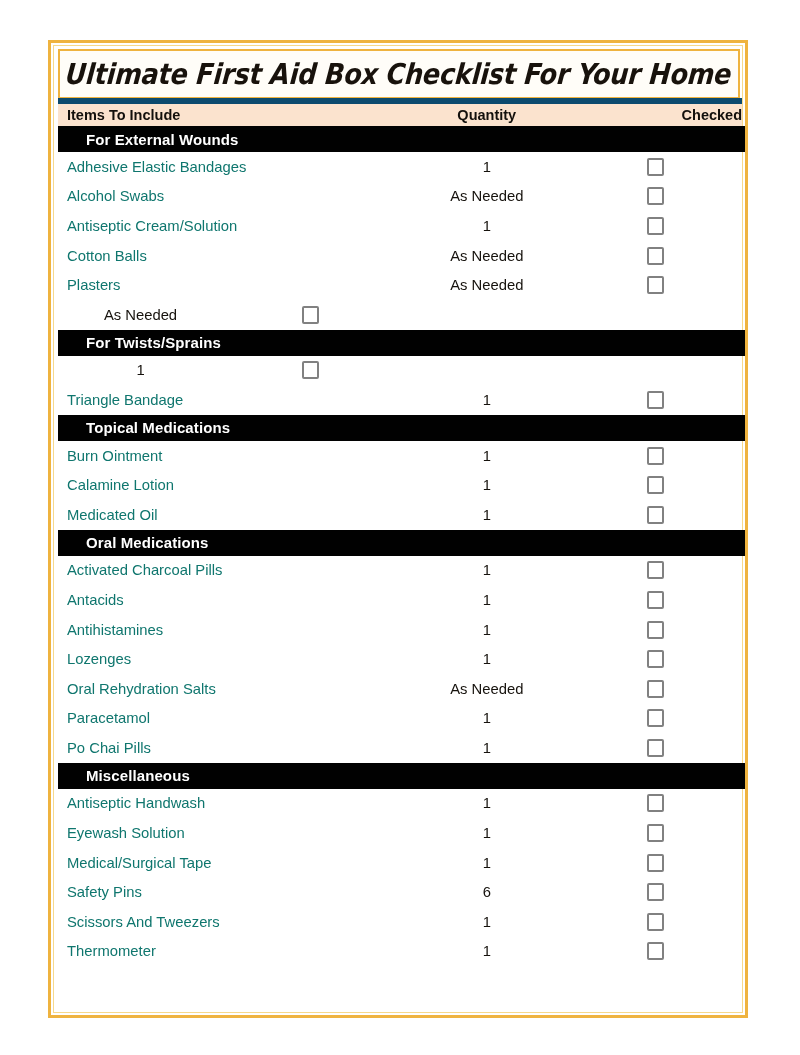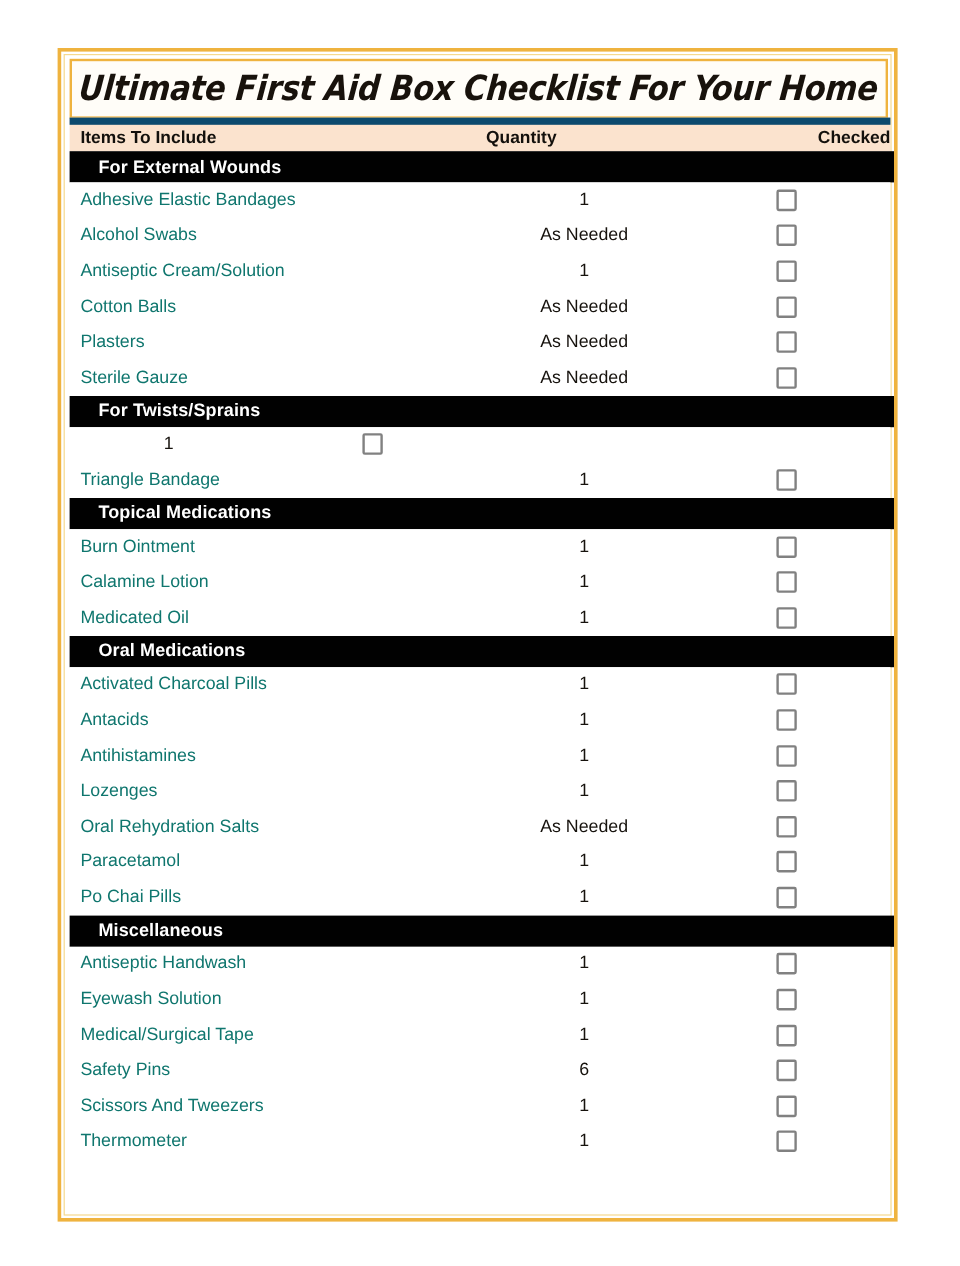--- a/index.html
+++ b/index.html
@@ -91,38 +91,39 @@
     box-sizing: border-box;
     width: 684px;
   }
   .head-cell {
     font-size: 14.5px;
     font-weight: 700;
     color: #13100c;
     box-sizing: border-box;
   }
   .head-cell.col-item { padding-left: 9px; text-align: left; }
-  .head-cell.col-qty  { text-align: left; }
+  .head-cell.col-qty  { text-align: center; }
   .head-cell.col-check{ text-align: right; }
 
   
   .section-row {
     display: flex;
     align-items: center;
     height: 26px;
     background: #010101;
     box-sizing: border-box;
     width: 687px;
   }
   .section-label {
     font-size: 15px;
     font-weight: 700;
     color: #ffffff;
-    padding-left: 24px;
+    padding-left: 3px;
     letter-spacing: 0.1px;
+    margin-left: 25px;
   }
 
   
   .item-row {
     display: flex;
     align-items: center;
     height: 29.6px;
     background: #ffffff;
     box-sizing: border-box;
     width: 684px;
@@ -204,21 +205,20 @@
           </div>
         </div>
         <div class="item-row">
           <div class="cell-item col-item">Plasters</div>
           <div class="cell-qty col-qty">As Needed</div>
           <div class="cell-check col-check">
             <div class="checkbox"></div>
           </div>
         </div>
         <div class="item-row">
-          <div class="cell-item col-item">Sterile Gauze</div>
           <div class="cell-qty col-qty">As Needed</div>
           <div class="cell-check col-check">
             <div class="checkbox"></div>
           </div>
         </div>
         <div class="section-row">
           <div class="section-label">For Twists/Sprains</div>
         </div>
         <div class="item-row">
           <div class="cell-qty col-qty">1</div>

